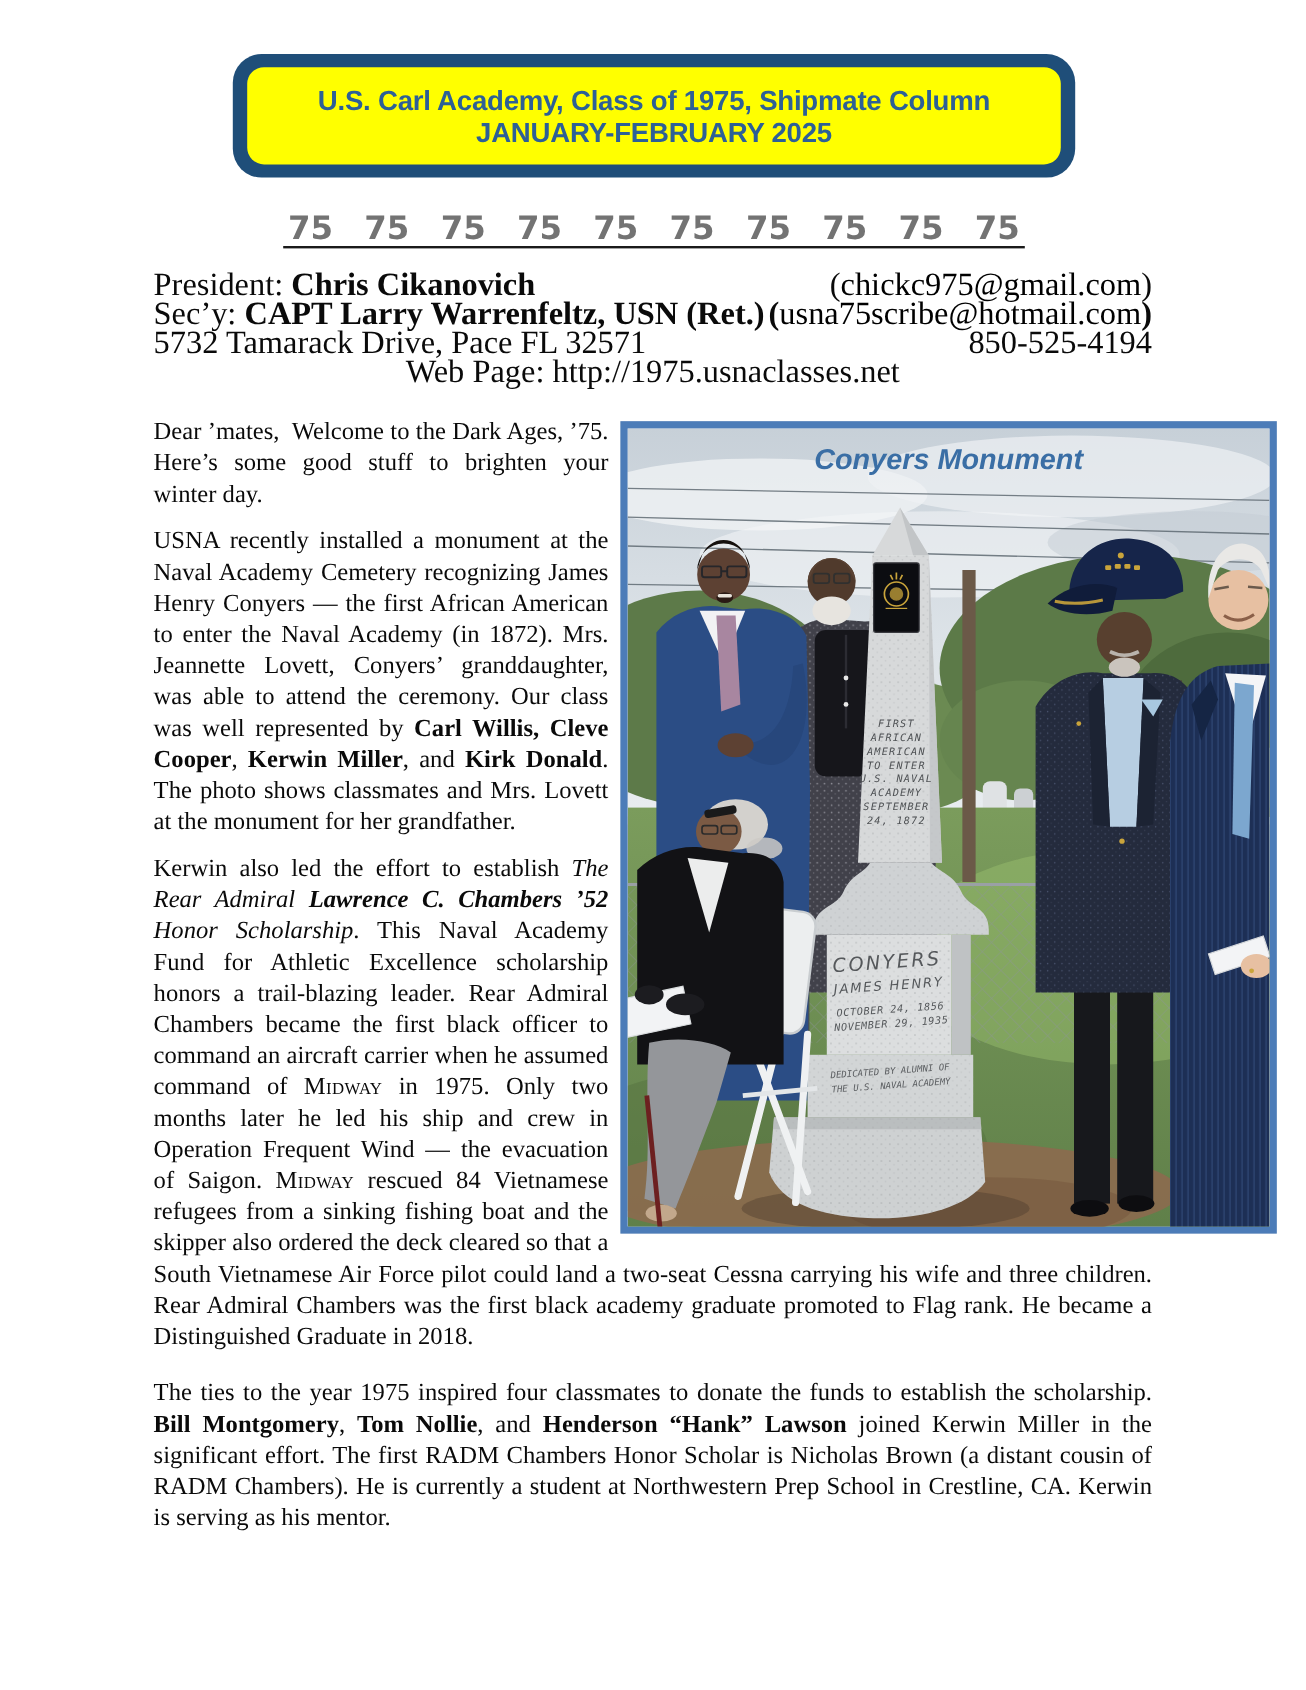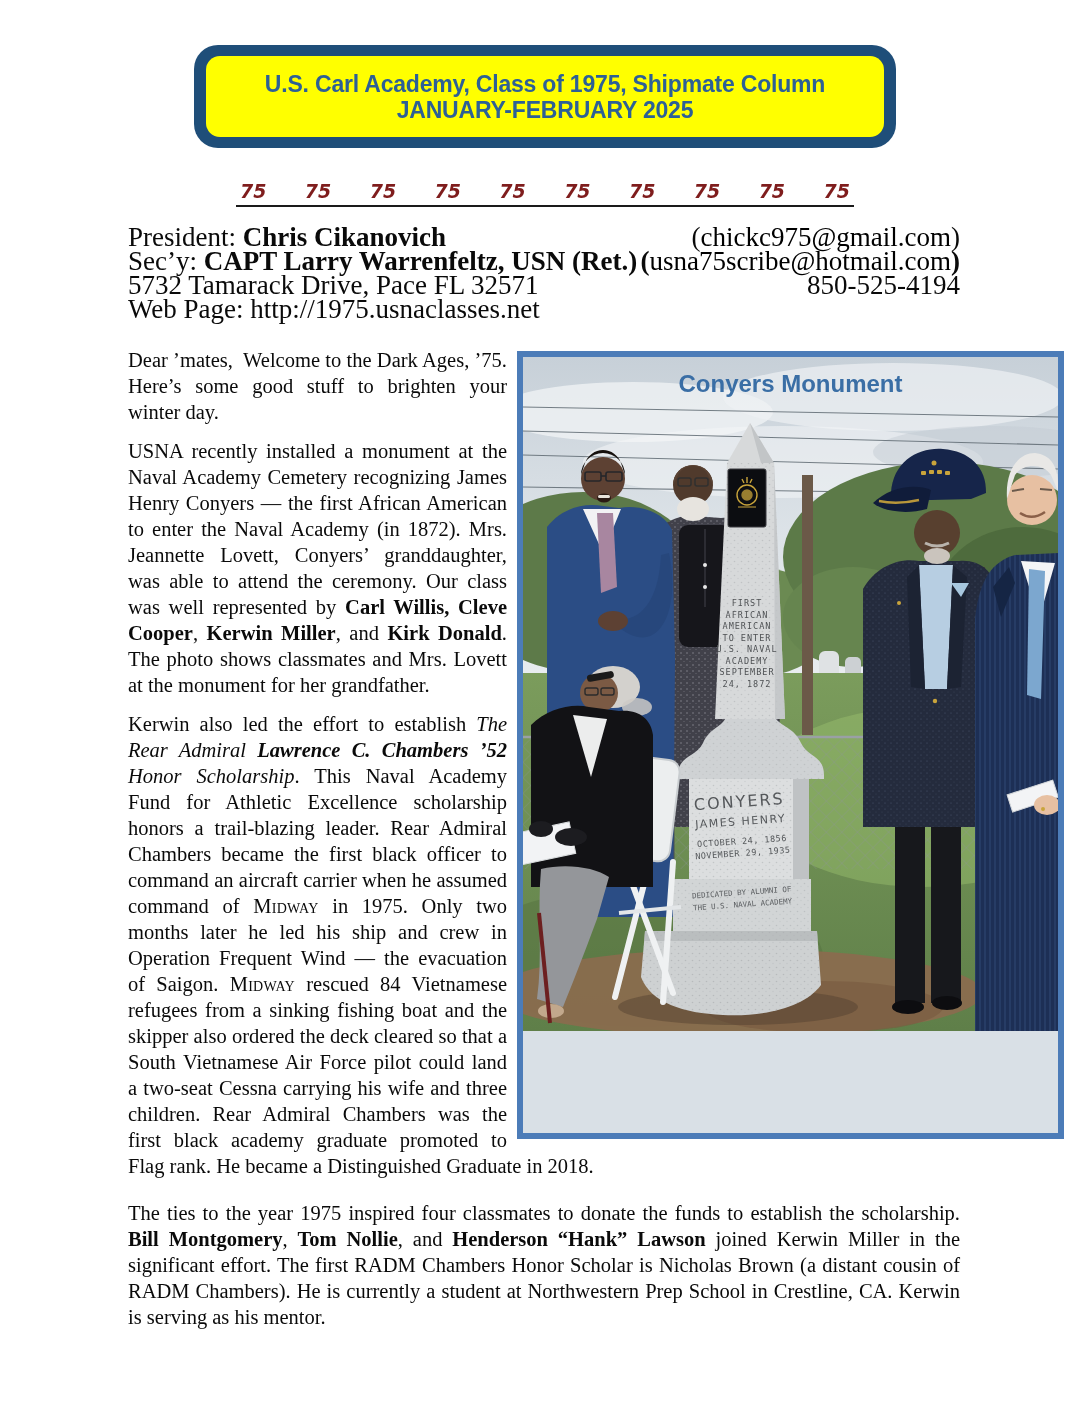--- a/index.html
+++ b/index.html
@@ -46,56 +46,56 @@
     margin:30px 0 0 108px;
     display:flex;
     justify-content:space-between;
     border-bottom:2px solid #1a1a1a;
     padding:0 4px 1px 4px;
     box-sizing:border-box;
   }
   .divider75 span{
     font-family:"DejaVu Sans", sans-serif;
     font-weight:bold;
-    font-style:italic;
-    font-size:19px;
+    font-size:27px;
     line-height:26px;
-    color:#7f1d1d;
+    color:#737373;
   }
   
   .contact{margin-top:18px;font-size:27px;line-height:24px;}
   .contact-row{display:flex;justify-content:space-between;}
   .contact b{font-weight:bold;}
   .contact a{color:#000000;text-decoration:none;}
   .contact .bold-paren{font-weight:bold;}
-  .contact-center{text-align:left;}
+  .contact-center{text-align:center;}
   
   .article{margin-top:26px;}
   .article p{
     margin:0 0 13px 0;
     font-size:20.5px;
     line-height:26px;
     text-align:justify;
   }
   .run-n{font-style:normal;font-weight:normal;}
   .run-b{font-weight:bold;}
   .run-i{font-style:italic;}
   .run-bi{font-style:italic;font-weight:bold;}
   .run-sc{font-variant:small-caps;letter-spacing:0.3px;}
   
   .photo-frame{
     float:right;
     width:547px;
-    height:788px;
+    height:677px;
     margin:4px -104px 10px 10px;
     border:6px solid #4c7cb8;
     box-sizing:border-box;
     position:relative;
     background:#d9e0e6;
     overflow:hidden;
+    font-style:italic;
   }
   .photo-caption{
     position:absolute;
     top:13px;left:0;right:0;
     text-align:center;
     font-family:"Liberation Sans", sans-serif;
     font-weight:bold;
     font-size:24px;
     color:#3a6ea5;
     z-index:5;

